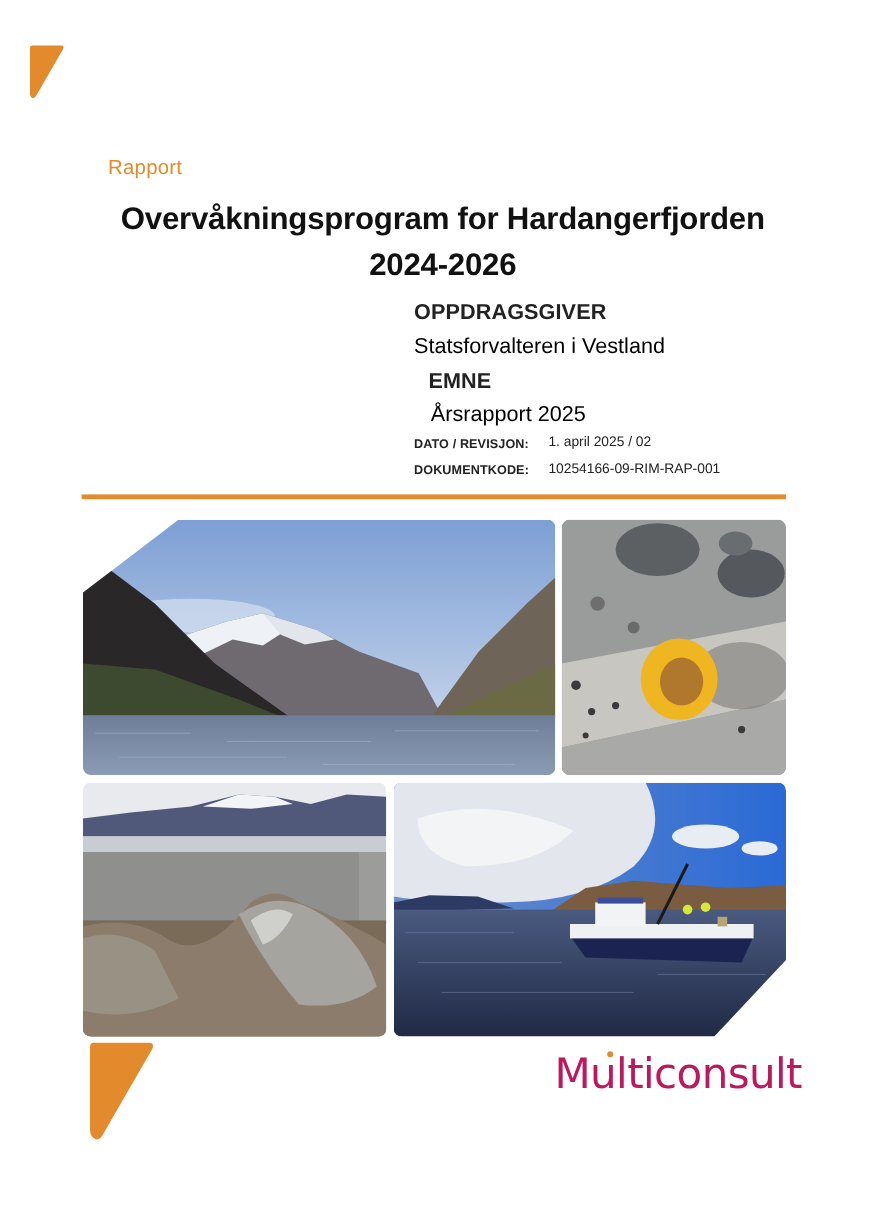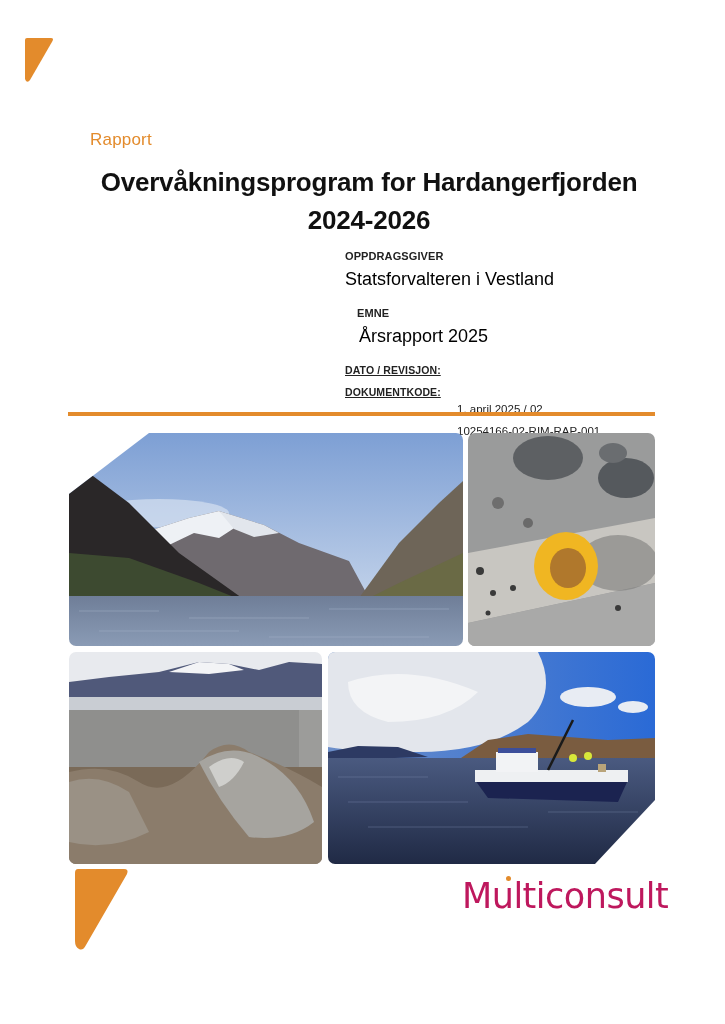--- a/index.html
+++ b/index.html
@@ -6,28 +6,28 @@
     html, body { width: 725px; height: 1024px; background: #ffffff; overflow: hidden; }
     body { position: relative; font-family: "Liberation Sans", "DejaVu Sans", sans-serif; color: #111; }
 
     .logo-top { position: absolute; left: 24px; top: 37px; width: 30px; height: 46px; }
     .logo-bottom { position: absolute; left: 72px; top: 867px; width: 58px; height: 84px; }
 
     .doc-type { position: absolute; left: 74px; top: 130px; font-size: 17px; color: #e38b2c; letter-spacing: 0.2px; margin-left: 16px; }
     .doc-title { position: absolute; left: 69px; top: 163px; width: 600px; font-size: 26px; font-weight: bold; line-height: 38px; color: #111; letter-spacing: -0.2px; text-align: center; }
 
     .meta { position: absolute; left: 345px; top: 250px; width: 320px; }
-    .meta-label { font-size: 11px; font-weight: bold; color: #222; letter-spacing: 0.1px; }
+    .meta-label { font-size: 18px; font-weight: bold; color: #222; letter-spacing: 0.1px; }
     .meta-value { font-size: 18px; color: #000000; margin-top: 7px; }
     .meta-block-1 { position: absolute; left: 0; top: 0; }
     .meta-block-2 { position: absolute; left: 0; top: 57px; margin-left: 12px; }
     .meta-block-2 .meta-value { padding-left: 2px; }
     .meta-row { position: absolute; left: 0; display: flex; font-size: 11.5px; }
-    .meta-row .k { width: 112px; font-weight: bold; color: #222; font-size: 10.5px; letter-spacing: 0.1px; padding-top: 1px; text-decoration: underline; }
-    .meta-row .v { color: #222; margin-top: 40px; }
+    .meta-row .k { width: 112px; font-weight: bold; color: #222; font-size: 10.5px; letter-spacing: 0.1px; padding-top: 1px; }
+    .meta-row .v { color: #222; }
     .row-1 { top: 113px; }
     .row-2 { top: 135px; }
 
     .rule { position: absolute; left: 68px; top: 412px; width: 587px; height: 4px; background: #e38b2c; }
 
     .photo { position: absolute; overflow: hidden; border-radius: 7px; }
     .photo svg { display: block; width: 100%; height: 100%; }
     .photo-fjord { left: 69px; top: 433px; width: 394px; height: 213px;
       clip-path: polygon(80px 0, 100% 0, 100% 100%, 0 100%, 0 61px); }
     .photo-urchin { left: 468px; top: 433px; width: 187px; height: 213px; }
@@ -56,21 +56,21 @@
   <div class="meta-block-2">
     <div class="meta-label">EMNE</div>
     <div class="meta-value">Årsrapport 2025</div>
   </div>
   <div class="meta-row row-1">
     <span class="k">DATO / REVISJON:</span>
     <span class="v">1. april 2025 / 02</span>
   </div>
   <div class="meta-row row-2">
     <span class="k">DOKUMENTKODE:</span>
-    <span class="v">10254166-02-RIM-RAP-001</span>
+    <span class="v">10254166-09-RIM-RAP-001</span>
   </div>
 </div>
 
 <div class="rule"></div>
 
 <div class="photo photo-fjord">
   <svg viewBox="0 0 394 213" preserveAspectRatio="none">
     <defs>
       <linearGradient id="sky1" x1="0" y1="0" x2="0" y2="1">
         <stop offset="0" stop-color="#7d9fd4"></stop>

